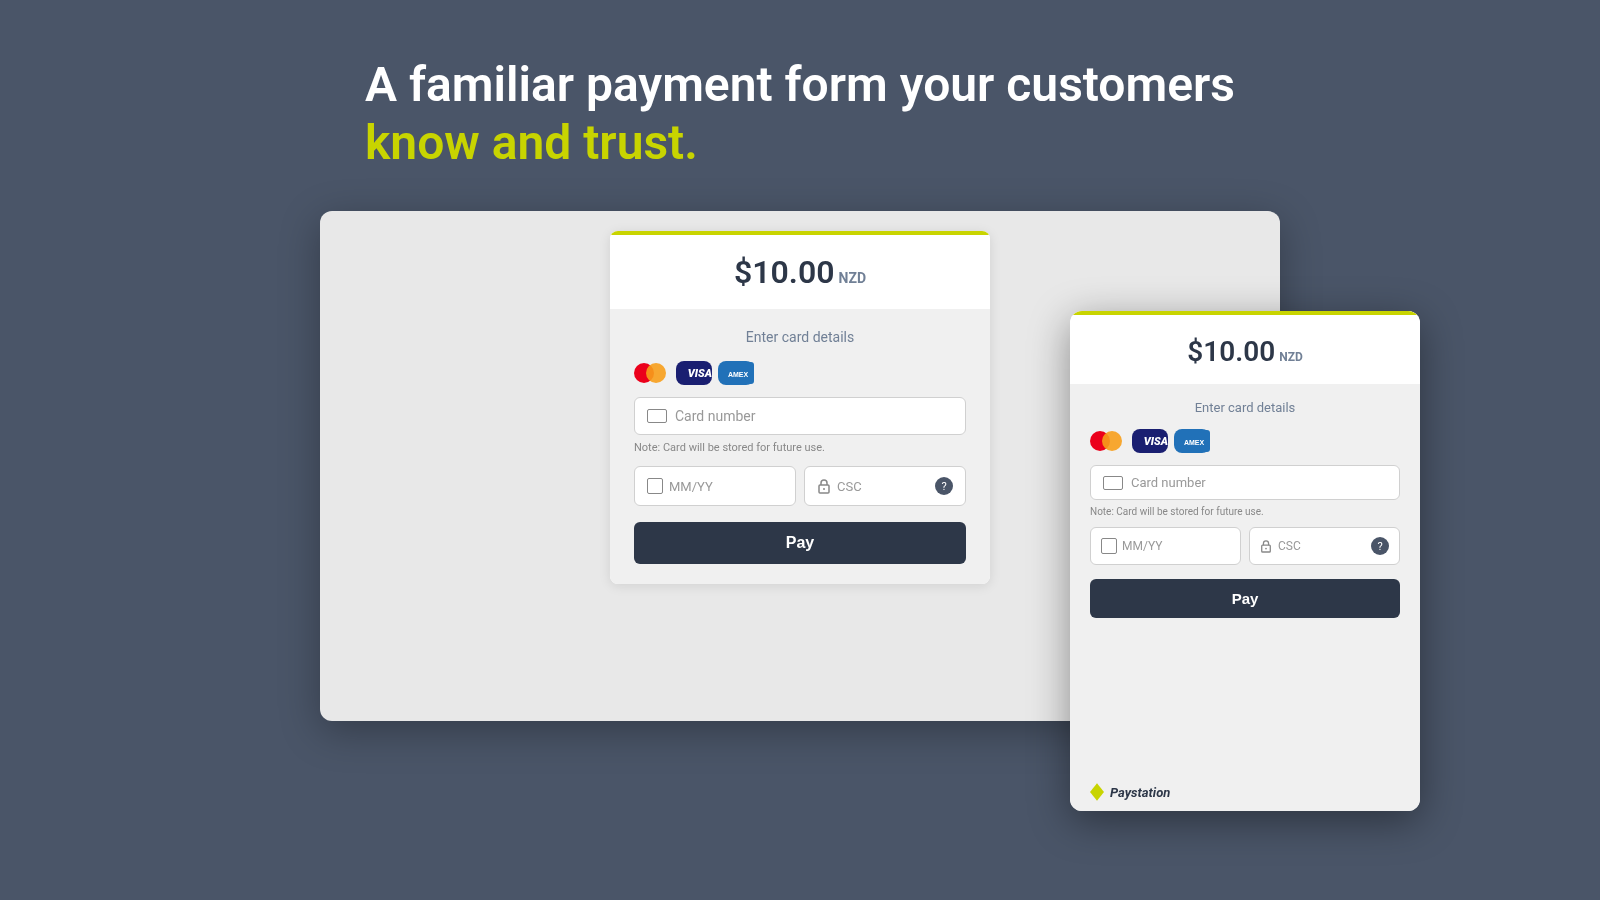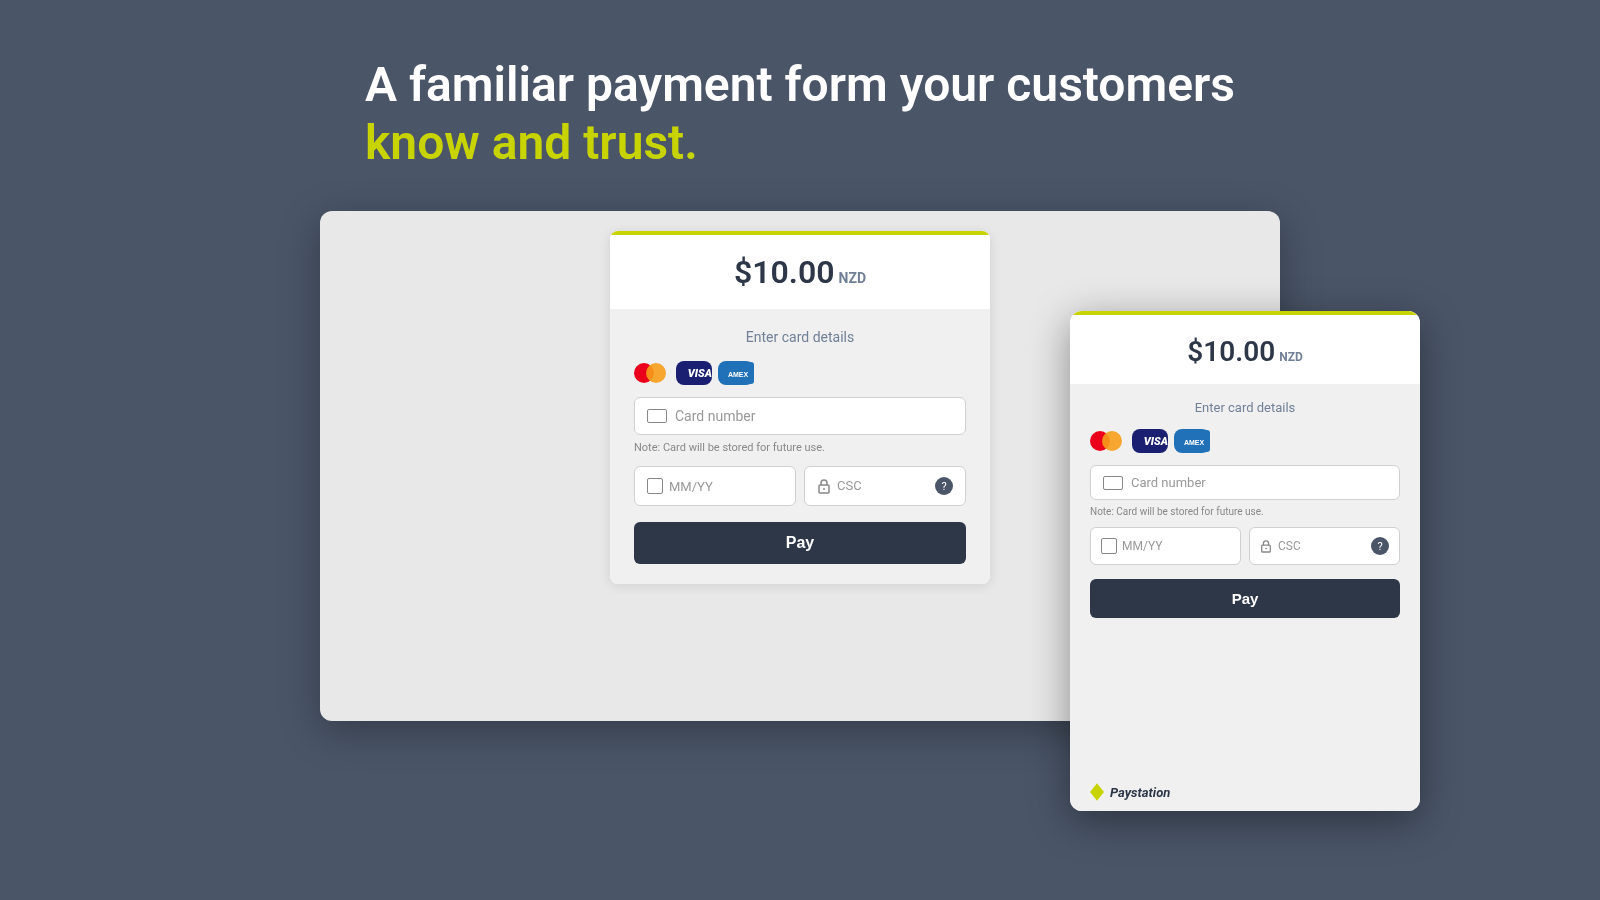--- a/index.html
+++ b/index.html
@@ -204,21 +204,21 @@
       font-size: 13px;
       color: #999;
       display: flex;
       align-items: center;
       gap: 6px;
       justify-content: space-between;
     }
 
     .csc-left {
       display: flex;
-      align-items: flex-start;
+      align-items: center;
       gap: 6px;
     }
 
     .calendar-icon-small {
       width: 16px;
       height: 16px;
       border: 1.5px solid #888;
       border-radius: 2px;
     }
 

